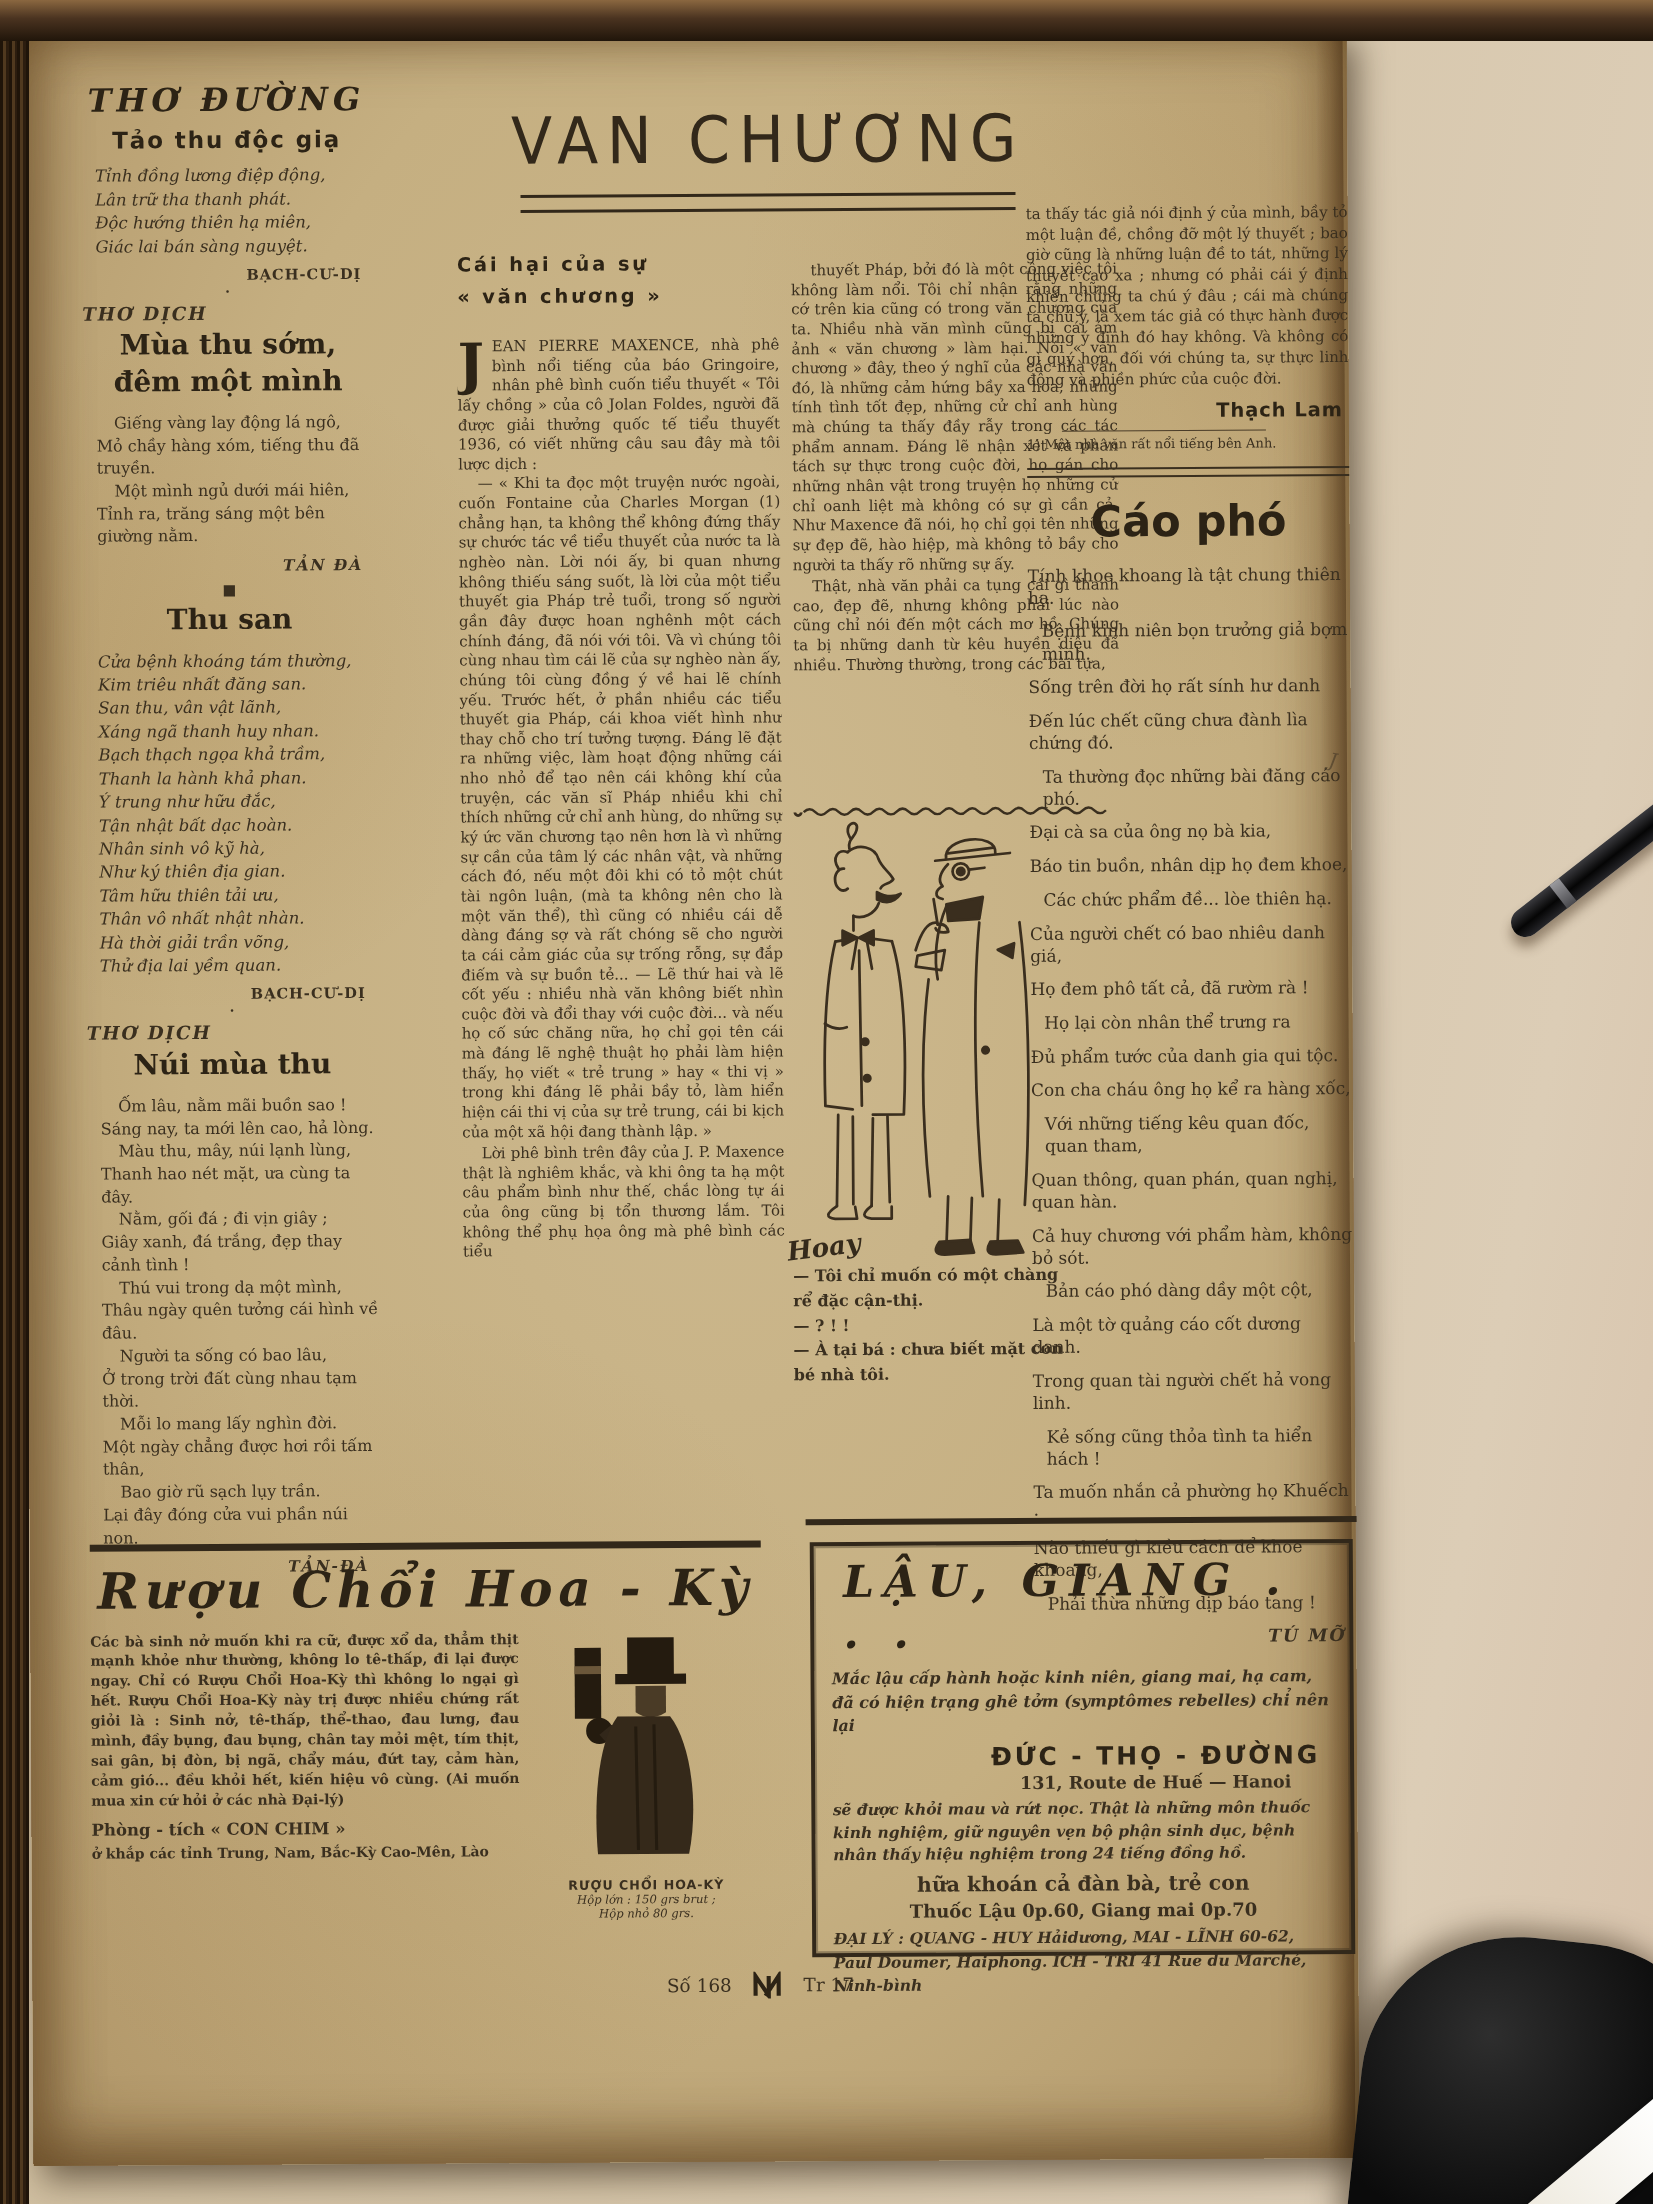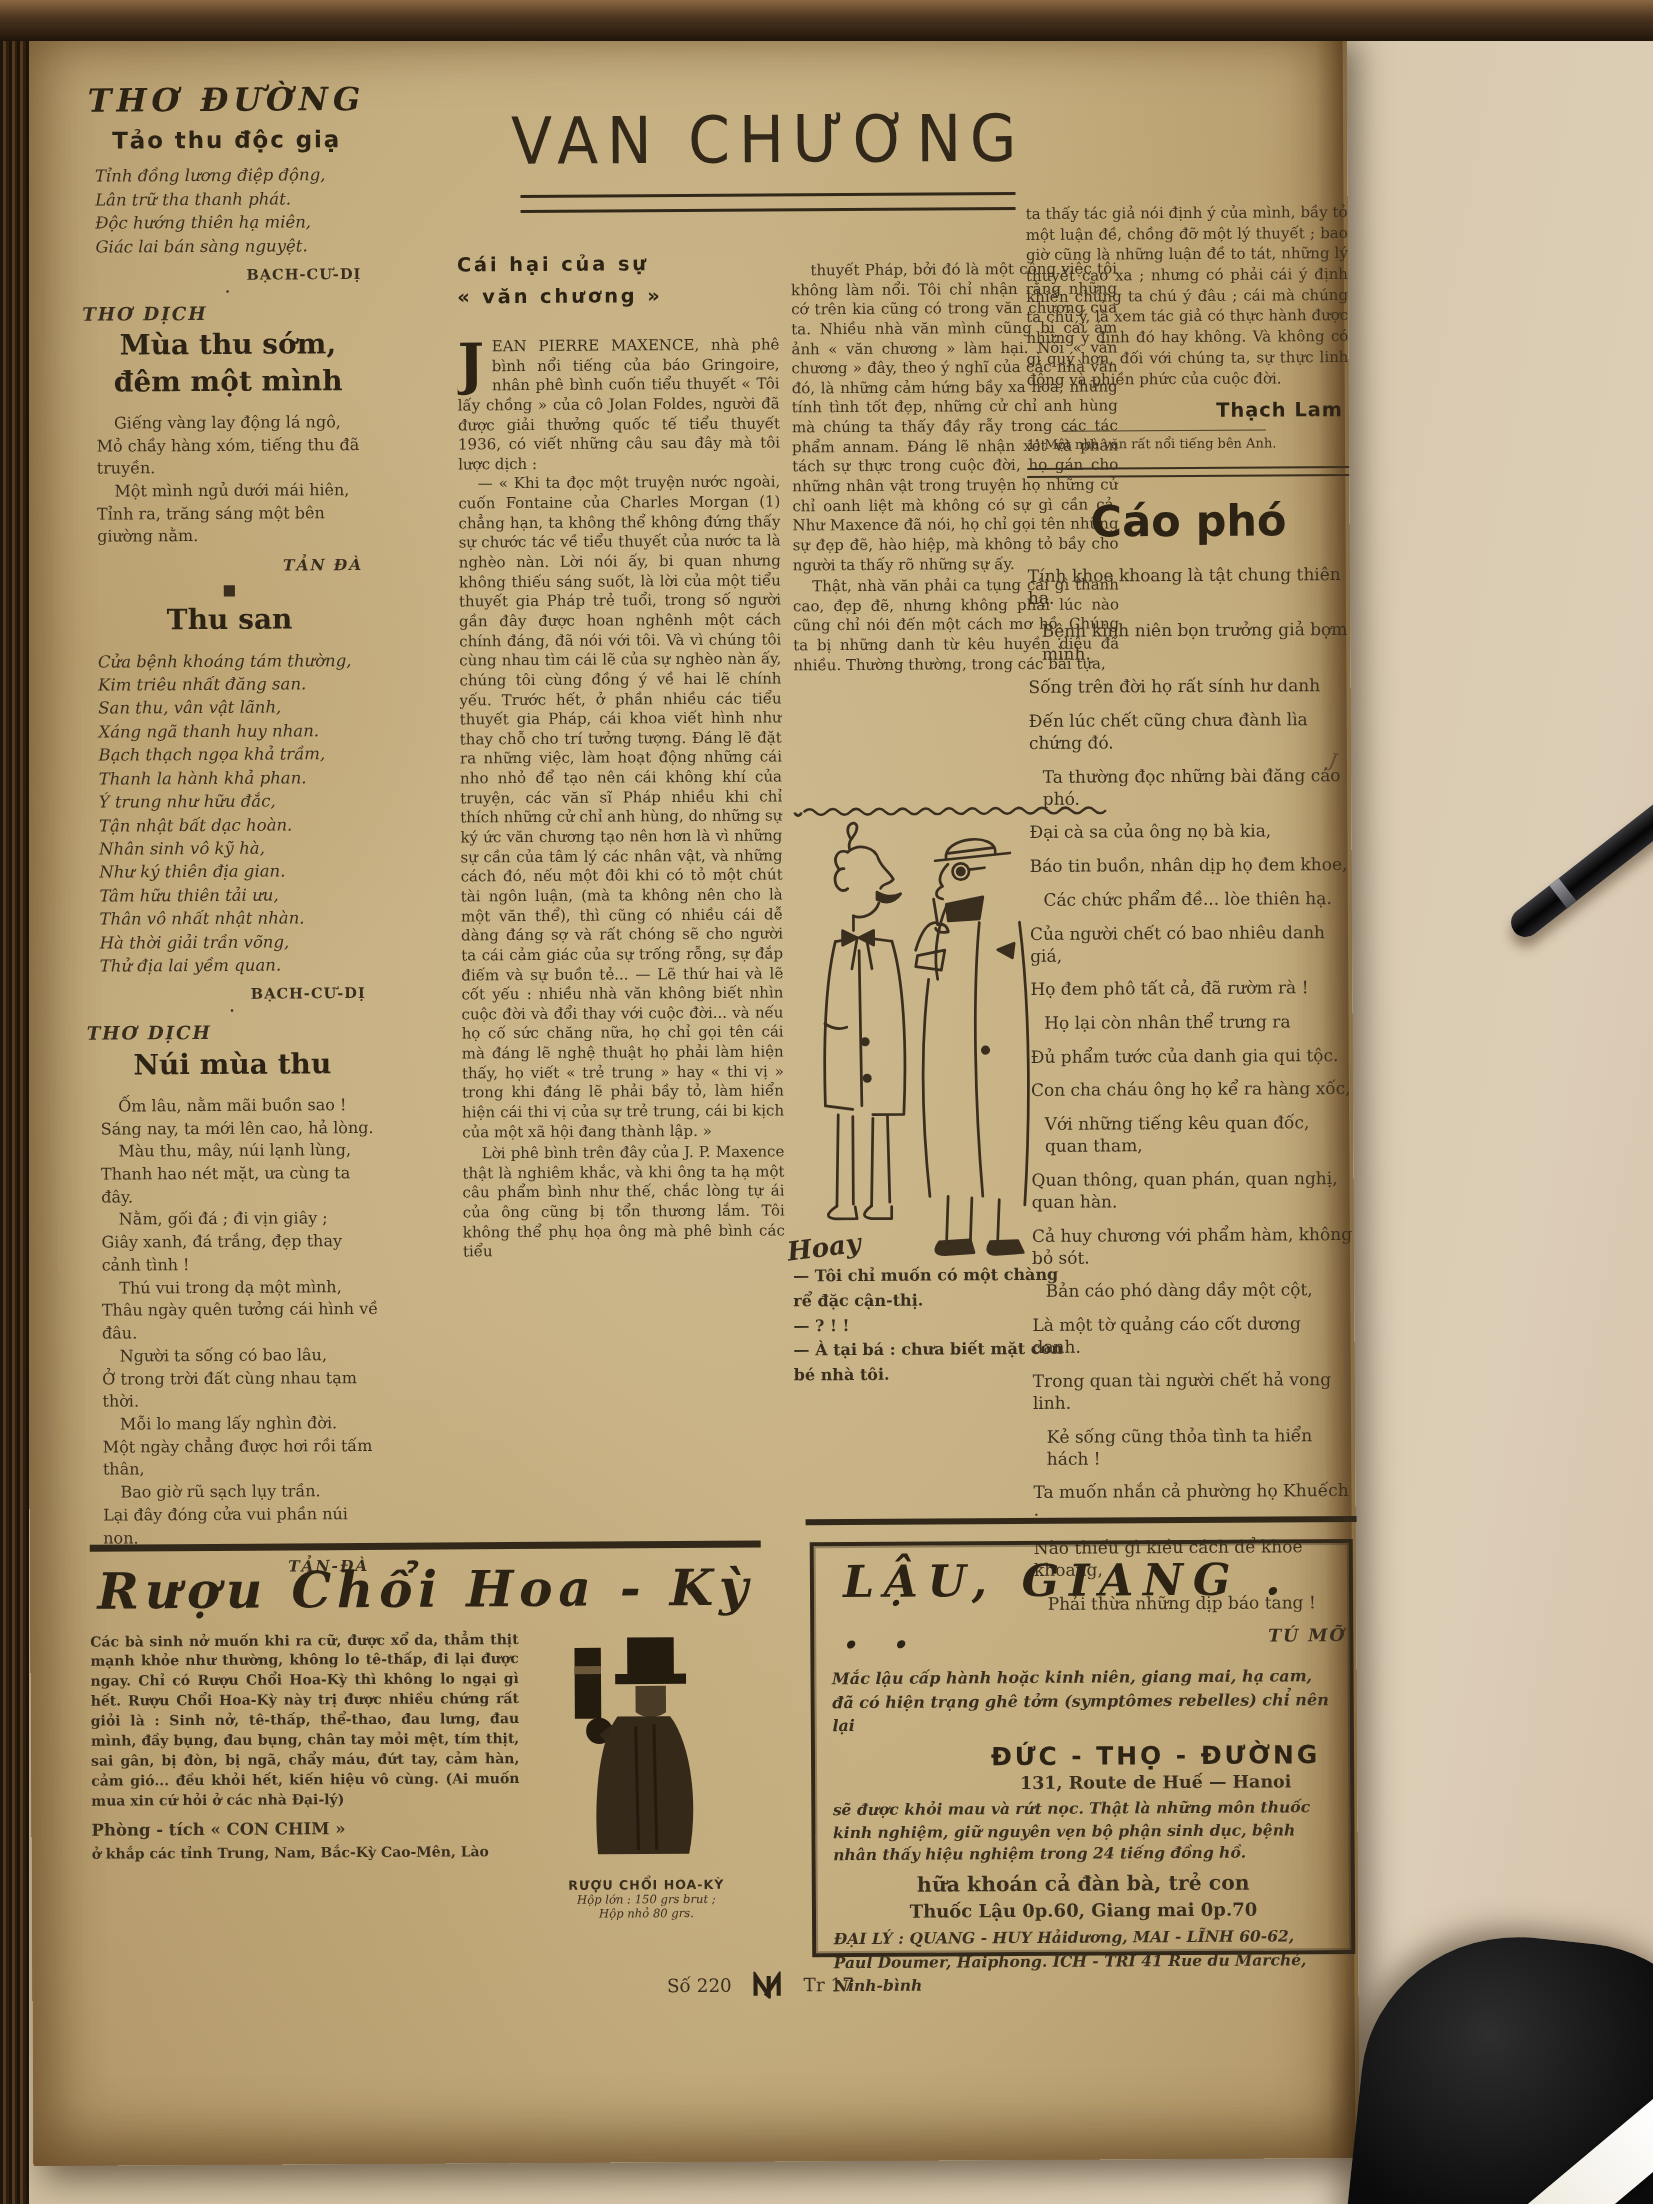--- a/index.html
+++ b/index.html
@@ -359,21 +359,21 @@
       <p class="ad-r-intro">Mắc lậu cấp hành hoặc kinh niên, giang mai, hạ cam, đã có hiện trạng ghê tởm (symptômes rebelles) chỉ nên lại</p>
       <div class="ad-r-pharmacy">ĐỨC - THỌ - ĐƯỜNG</div>
       <div class="ad-r-address">131,  Route de Huế  —  Hanoi</div>
       <p class="ad-r-body">sẽ được khỏi mau và rứt nọc. Thật là những môn thuốc kinh nghiệm, giữ nguyên vẹn bộ phận sinh dục, bệnh nhân thấy hiệu nghiệm trong 24 tiếng đồng hồ.</p>
       <div class="ad-r-guarantee">hữa khoán cả đàn bà, trẻ con</div>
       <div class="ad-r-prices">Thuốc Lậu  0p.60,    Giang mai  0p.70</div>
       <p class="ad-r-agents">ĐẠI LÝ :  QUANG - HUY  Hảidương,  MAI - LĨNH  60-62,  Paul Doumer,  Haiphong.  ÍCH - TRÍ  41  Rue du Marché,  Ninh-bình</p>
     </section>
 
     <div class="page-footer">
-      <span>Số 220</span>
+      <span>Số 168</span>
       <svg width="33" height="27" viewBox="0 0 40 30">
         <path d="M5,28 L5,4 L21,28 L21,4 M17,28 L33,4 L33,28" stroke="#2c2315" stroke-width="5" fill="none"></path>
       </svg>
       <span class="footer-page">Tr 17</span>
     </div>
 
     <div class="pencil-j">J</div>
   </div>
 
   <div class="desk-top"></div>

